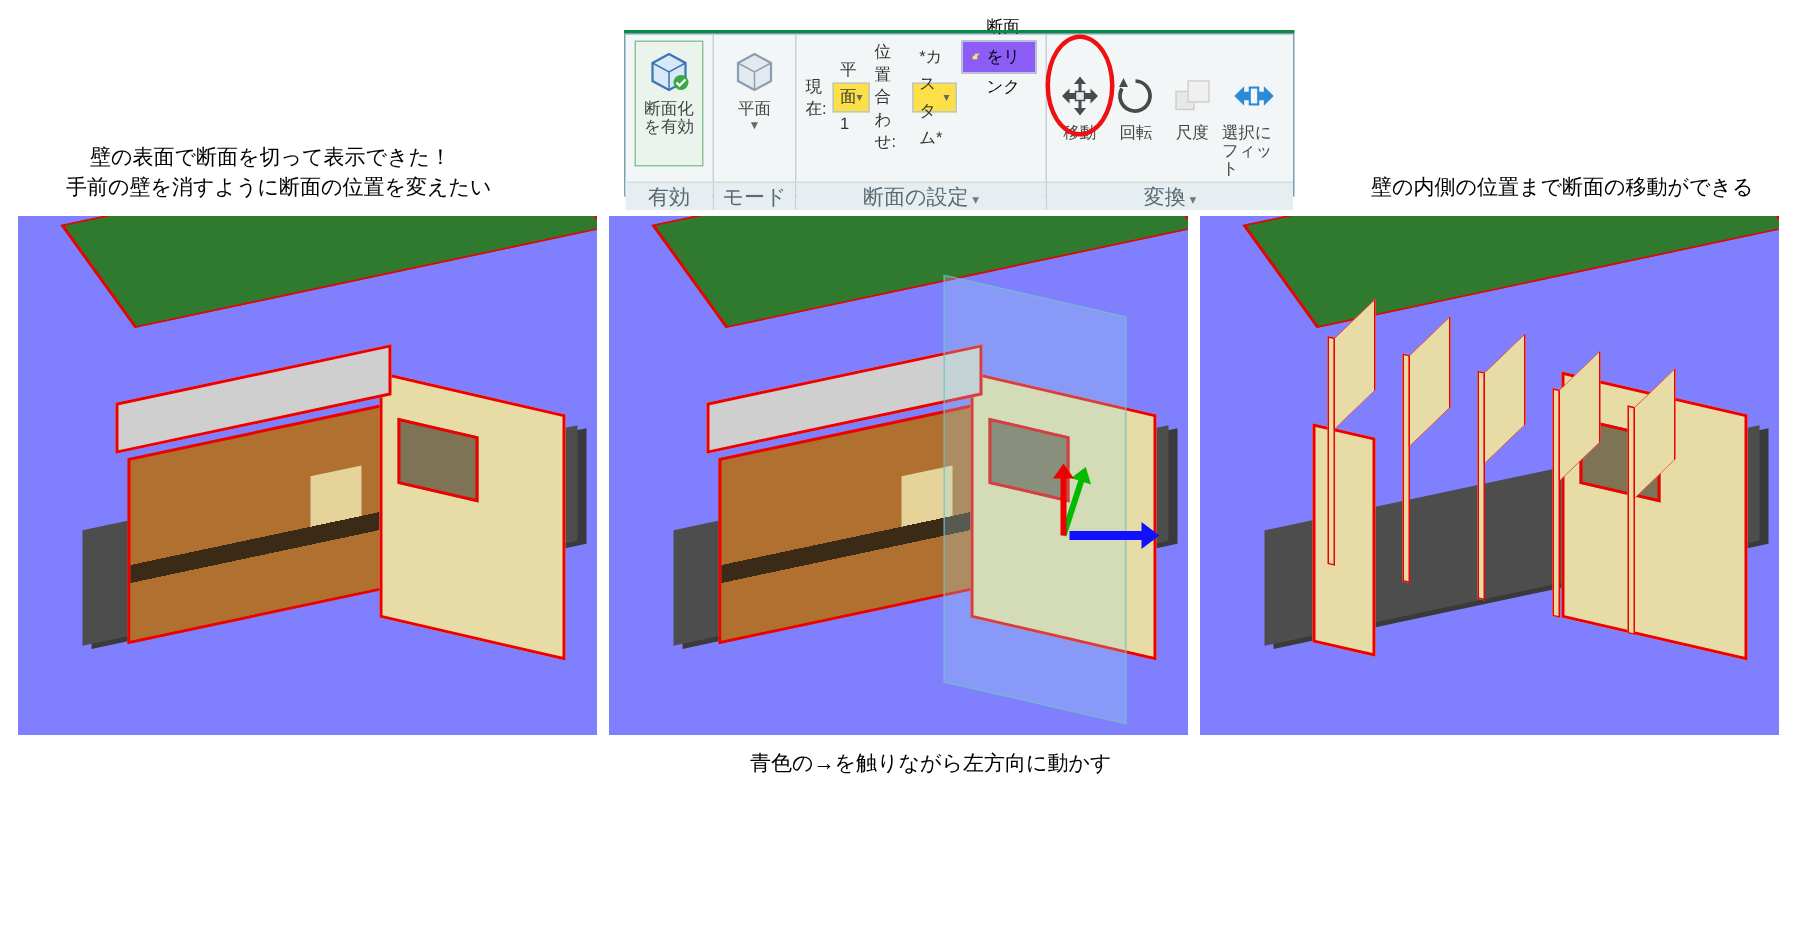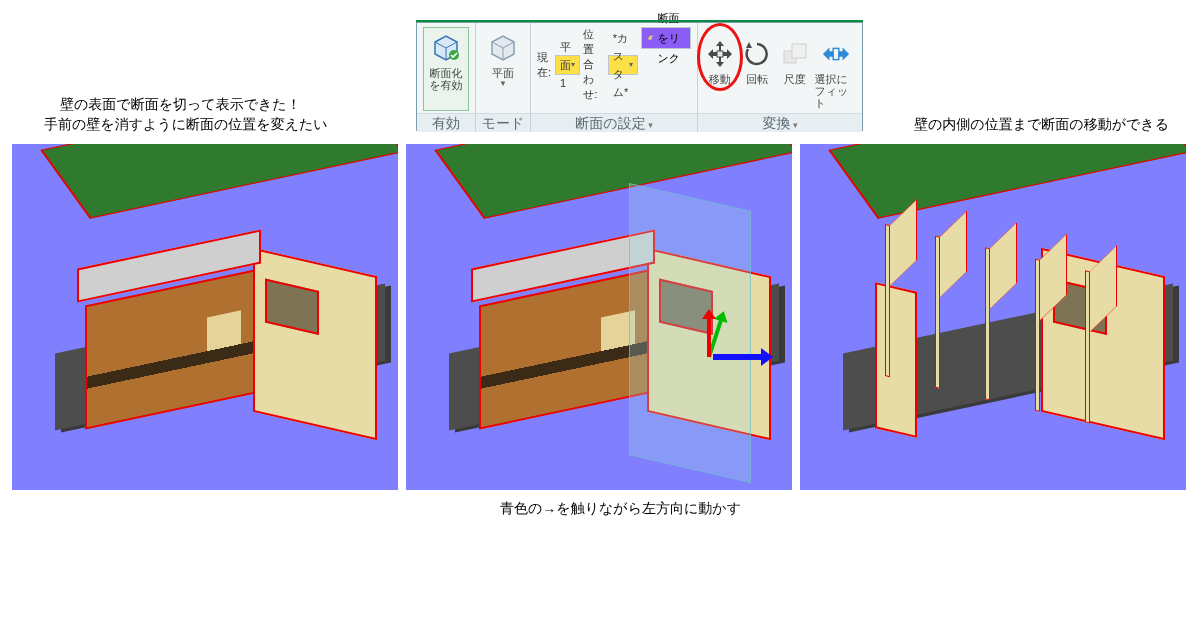--- a/index.html
+++ b/index.html
@@ -89,21 +89,21 @@
   .bigbtn.highlight {
     background: #eaf4ec;
     border: 1px solid #8cc59a;
     border-radius: 0;
   }
   .smallbtn {
     display: flex;
     flex-direction: column;
     align-items: center;
     width: 36px;
-    padding-top: 8px;
+    padding-top: 18px;
   }
   .smallbtn .icon {
     width: 30px;
     height: 38px;
     display: flex;
     align-items: center;
     justify-content: center;
   }
   .smallbtn .lbl {
     font-size: 11px;

